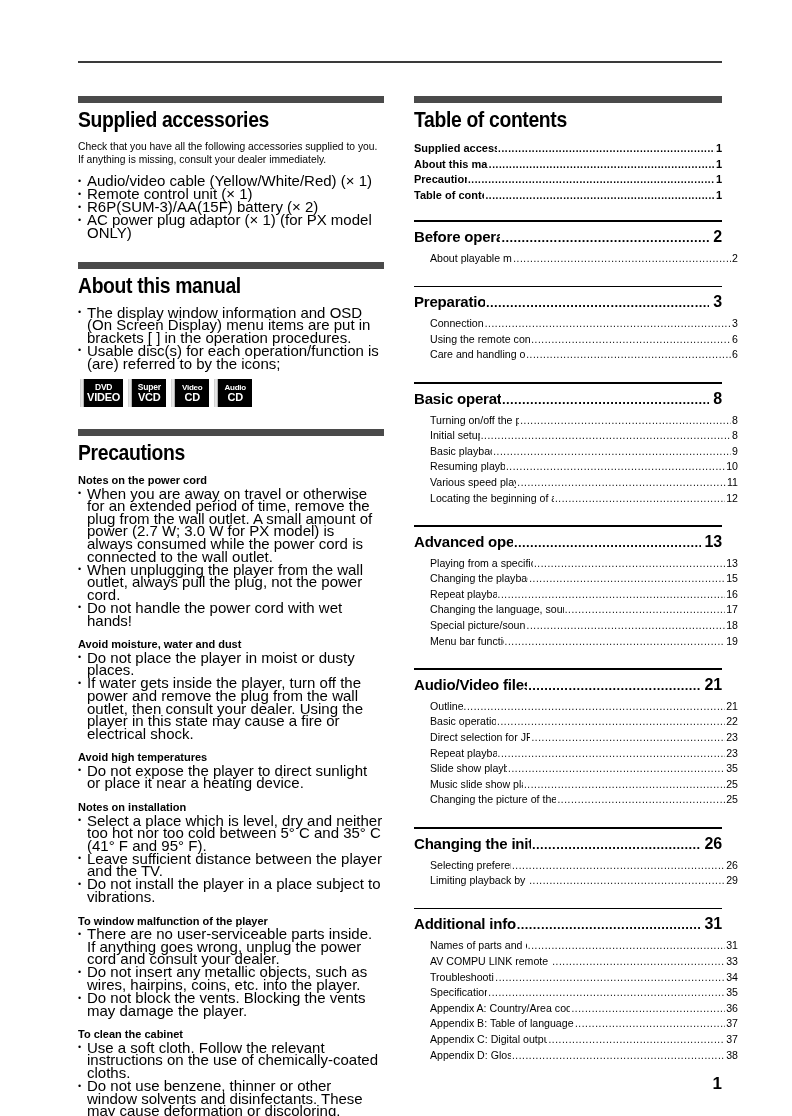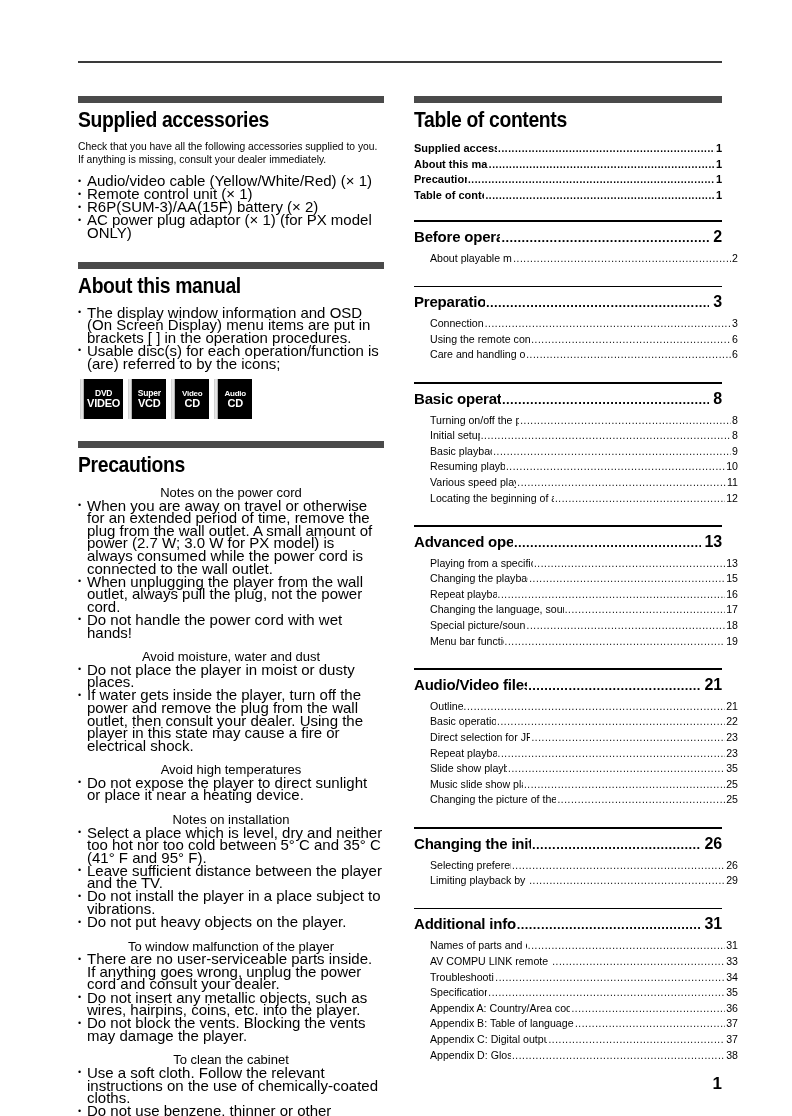--- a/index.html
+++ b/index.html
@@ -81,38 +81,37 @@
     margin-bottom: 0.5px;
   }
   ul.bullets li:before {
     content: "\2022";
     position: absolute;
     left: 0;
     top: -0.5px;
     font-size: 9px;
   }
   .sub-head {
-    font-size: 13px;
-    font-weight: normal;
+    font-size: 11px;
+    font-weight: bold;
     line-height: 13px;
     margin: 11px 0 0.5px 0;
-    text-align: center;
   }
   .sub-head.first { margin-top: 2px; }
 
   
   .disc-row {
     display: flex;
     gap: 5px;
     margin: 9px 0 2px 2px;
   }
   .disc {
     display: flex;
     align-items: stretch;
-    height: 40px;
+    height: 28px;
   }
   .disc-edge {
     width: 4px;
     background: linear-gradient(to right, #c9c9c9 0%, #f2f2f2 55%, #9a9a9a 100%);
   }
   .disc-box {
     background: #000000;
     color: #ffffff;
     padding: 1px 3px 1px 3px;
     display: flex;
@@ -290,21 +289,20 @@
           <li>Do not expose the player to direct sunlight or place it near a heating device.</li>
         </ul>
       </div>
 
       <div>
         <div class="sub-head">Notes on installation</div>
         <ul class="bullets">
           <li>Select a place which is level, dry and neither too hot nor too cold between 5° C and 35° C (41° F and 95° F).</li>
           <li>Leave sufficient distance between the player and the TV.</li>
           <li>Do not install the player in a place subject to vibrations.</li>
-          <li>Do not put heavy objects on the player.</li>
         </ul>
       </div>
 
       <div>
         <div class="sub-head">To window malfunction of the player</div>
         <ul class="bullets">
           <li>There are no user-serviceable parts inside. If anything goes wrong, unplug the power cord and consult your dealer.</li>
           <li>Do not insert any metallic objects, such as wires, hairpins, coins, etc. into the player.</li>
           <li>Do not block the vents. Blocking the vents may damage the player.</li>
         </ul>

